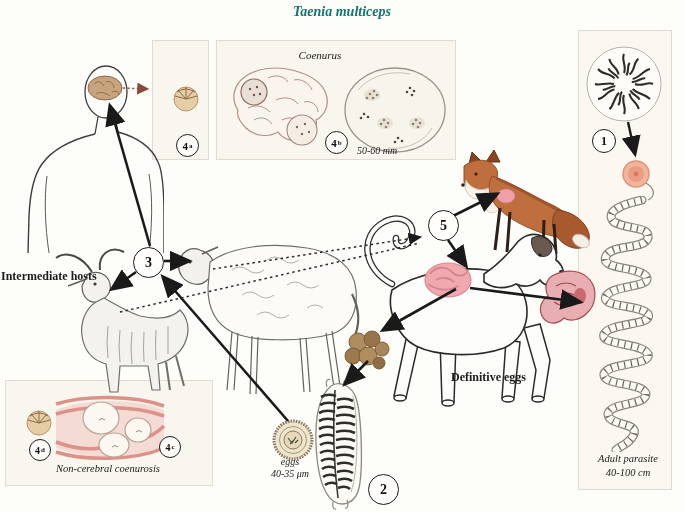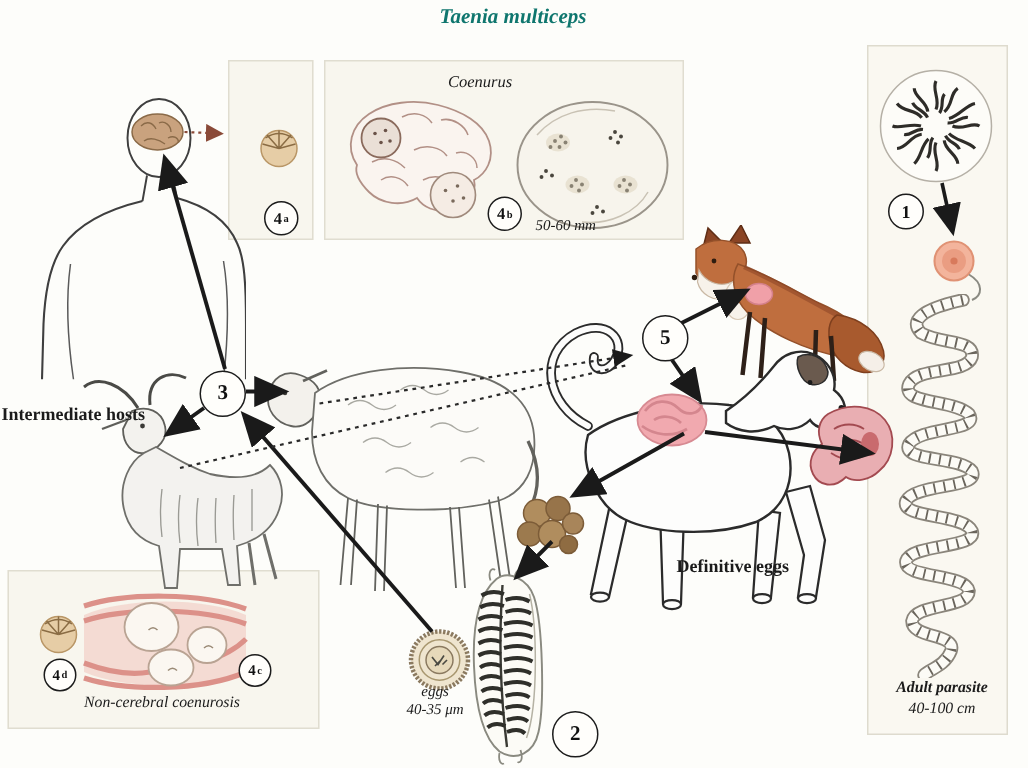--- a/index.html
+++ b/index.html
@@ -370,17 +370,17 @@
     <span>4</span>
       <span class="sub">d</span>
   </div>
 
   <div class="lbl bold" style="left:1px;top:238px;font-size:12px;margin-top:32px;">Intermediate hosts</div>
   <div class="lbl bold" style="left:451px;top:371px;font-size:12px;">Definitive eggs</div>
   <div class="lbl ital ctr" style="left:280px;top:49px;width:80px;font-size:11px;">Coenurus</div>
   <div class="lbl ital" style="left:357px;top:145px;font-size:10px;">50-60 mm</div>
   <div class="lbl ital ctr" style="left:264px;top:456px;width:52px;font-size:10px;">eggs</div>
   <div class="lbl ital ctr" style="left:255px;top:468px;width:70px;font-size:10px;">40-35 μm</div>
-  <div class="lbl ital ctr" style="left:588px;top:453px;width:80px;font-size:10.5px;font-weight:bold;">Adult parasite</div>
+  <div class="lbl ital ctr" style="left:588px;top:453px;width:80px;font-size:10.5px;">Adult parasite</div>
   <div class="lbl ital ctr" style="left:588px;top:467px;width:80px;font-size:10.5px;">40-100 cm</div>
   <div class="lbl ital ctr" style="left:28px;top:463px;width:160px;font-size:10.5px;">Non-cerebral coenurosis</div>
 
 </div>
 
 </body></html>

